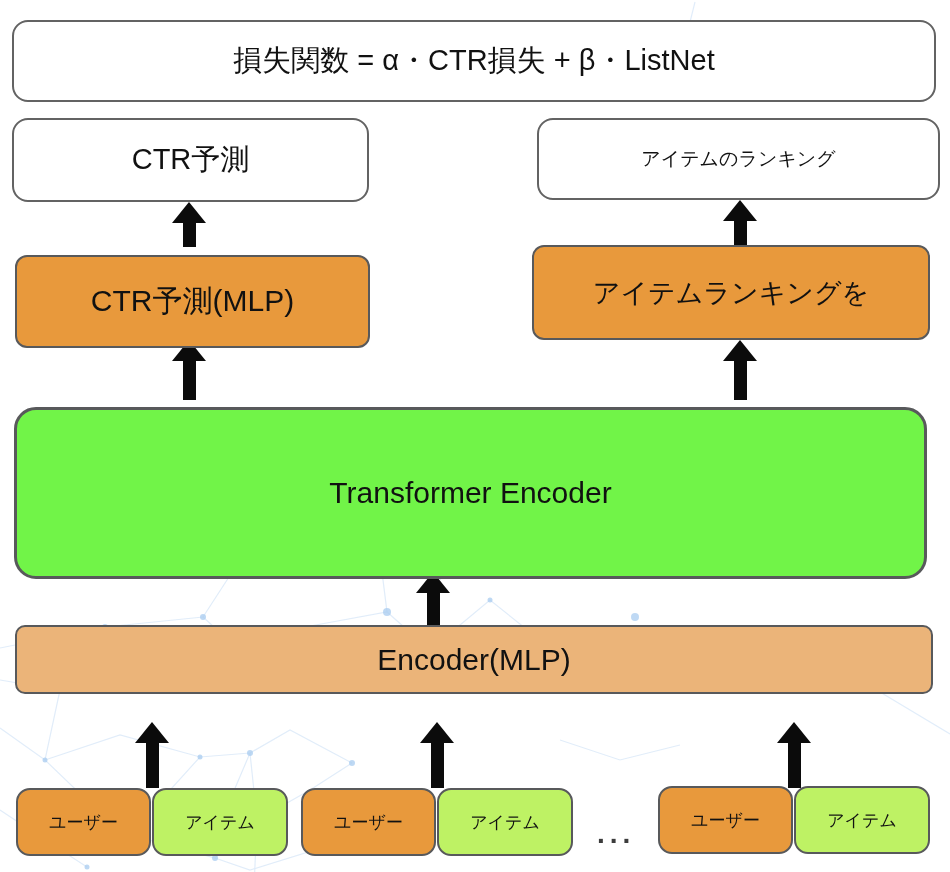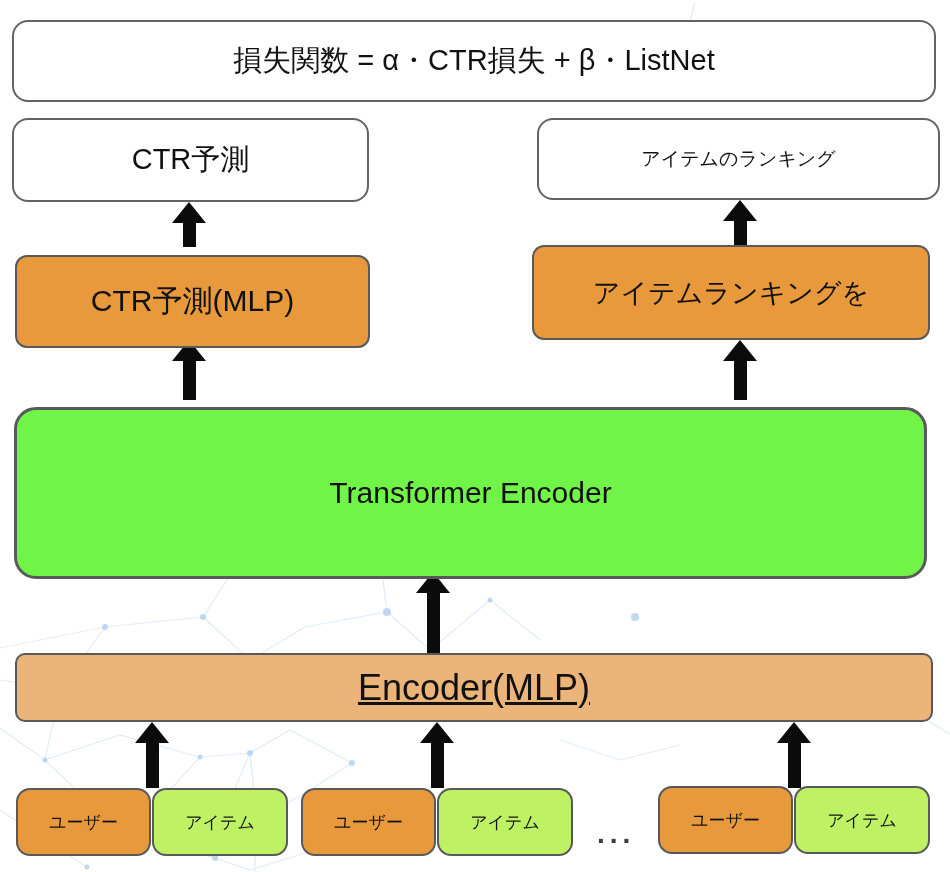--- a/index.html
+++ b/index.html
@@ -42,21 +42,21 @@
   }
   .arrow .stem{
     width:13px;flex:1;background:#0b0b0b;
   }
   #loss-box{left:12px;top:20px;width:924px;height:82px;font-size:29px;}
   #out-ctr{left:12px;top:118px;width:357px;height:84px;font-size:29px;}
   #out-rank{left:537px;top:118px;width:403px;height:82px;font-size:19px;}
   #head-ctr{left:15px;top:255px;width:355px;height:93px;font-size:30px;}
   #head-rank{left:532px;top:245px;width:398px;height:95px;font-size:27px;line-height:34px;}
   #transformer{left:14px;top:400px;width:913px;height:172px;font-size:30px;margin-top:7px;}
-  #encoder{left:15px;top:653px;width:918px;height:69px;font-size:36px;text-decoration:underline;}
+  #encoder{left:15px;top:625px;width:918px;height:69px;font-size:30px;}
   #pair1-user{left:16px;top:788px;width:135px;height:68px;}
   #pair1-item{left:152px;top:788px;width:136px;height:68px;}
   #pair2-user{left:301px;top:788px;width:135px;height:68px;}
   #pair2-item{left:437px;top:788px;width:136px;height:68px;}
   #pair3-user{left:658px;top:786px;width:135px;height:68px;}
   #pair3-item{left:794px;top:786px;width:136px;height:68px;}
   #ellipsis{
     position:absolute;left:597px;top:818px;z-index:2;
     font-size:28px;font-weight:bold;letter-spacing:5px;color:#3c3c3c;
   }

